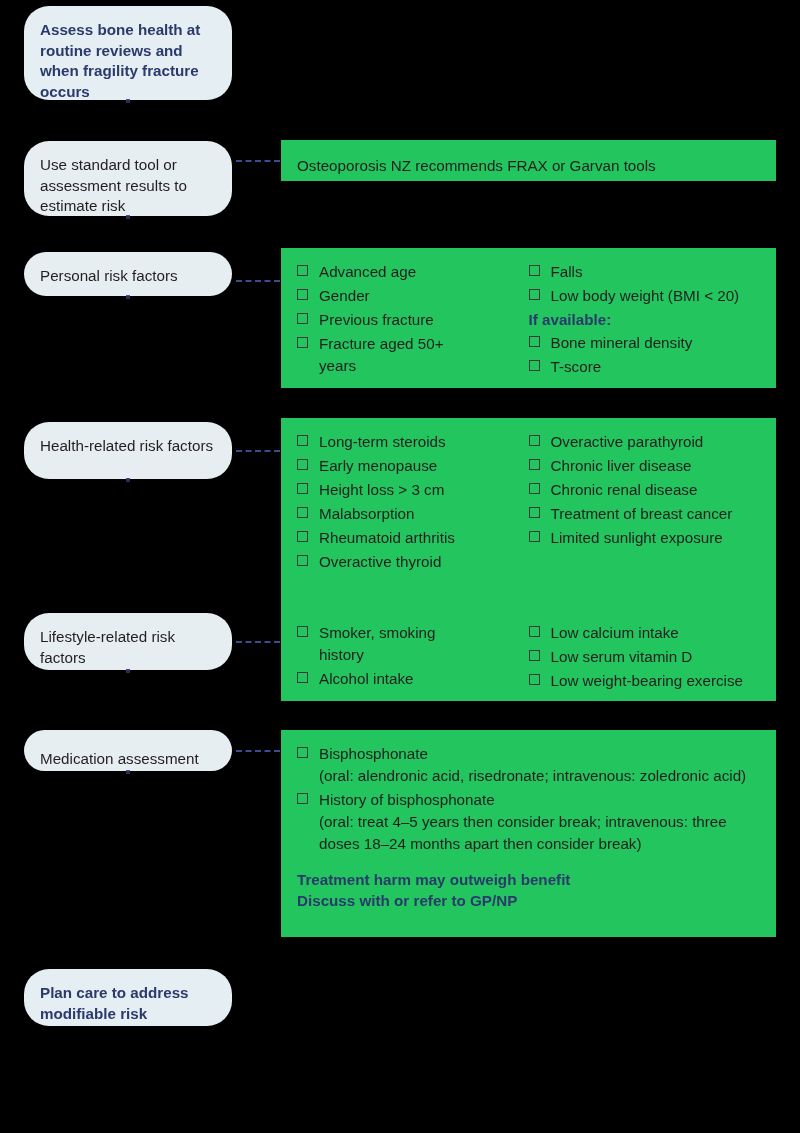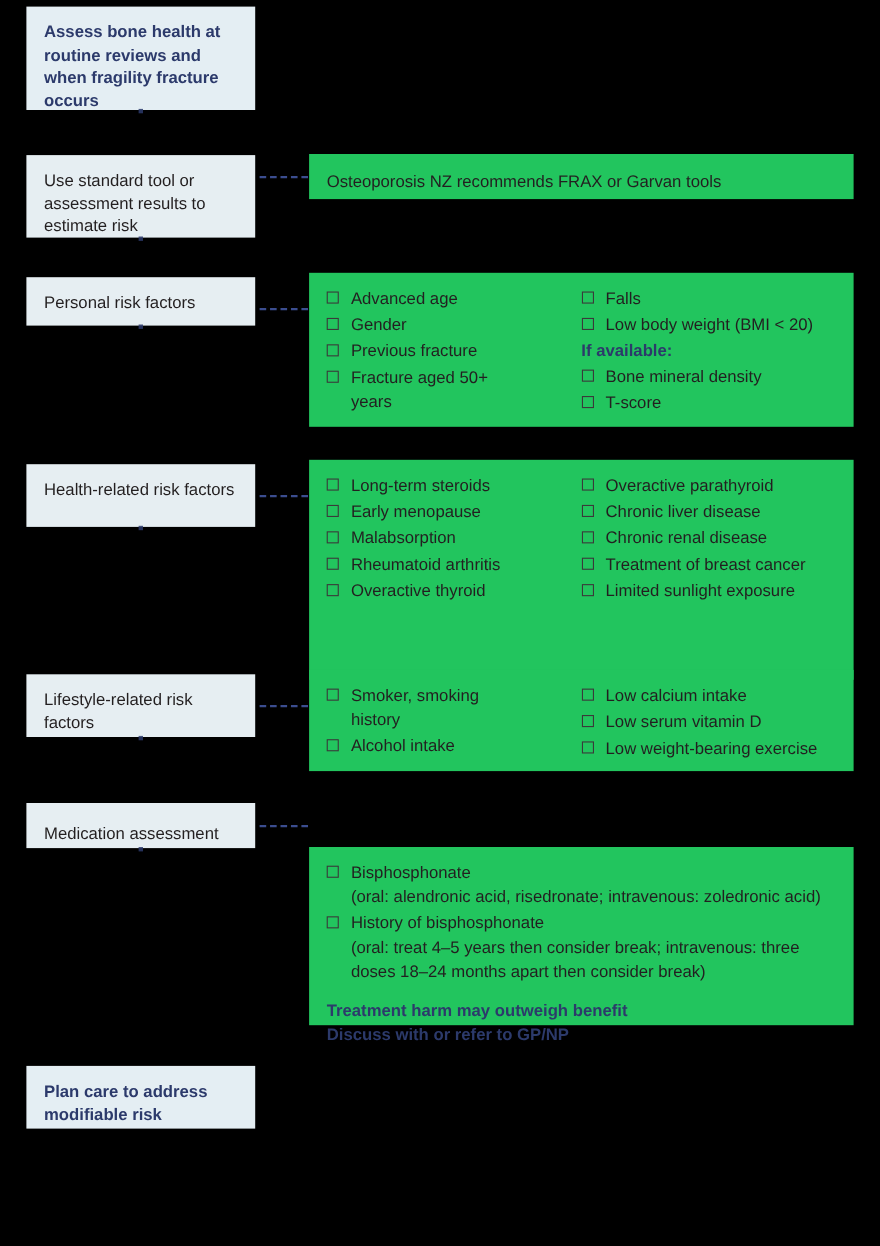--- a/index.html
+++ b/index.html
@@ -9,21 +9,21 @@
     color:#231f20;
   }
   .stage{position:absolute;left:0;top:0;width:800px;height:1133px;}
 
   
   .lbox{
     position:absolute;left:24px;width:208px;
     background:#e6eef2;
     box-sizing:border-box;
     padding:14px 16px 14px 16px;
-    font-size:15.2px;line-height:1.35;color:#231f20;
+    font-size:15.2px;line-height:1.35;color:#231f20;border-radius:25px;
   }
   .lbox.emph{background:#e4eef3;color:#2c3a6b;font-weight:bold;}
   .lbox .txt{display:block;}
   
   .tick{
     position:absolute;left:50%;transform:translateX(-50%);
     bottom:-3px;width:4px;height:4px;background:#2c3a6b;opacity:.85;
   }
 
   
@@ -119,20 +119,21 @@
     <span class="txt">Health-related risk factors</span>
     <span class="tick"></span>
   </div>
   <div class="dash" style="top:450px;"></div>
   <div class="rpanel" style="top:418px;height:200px;">
     <div class="cols">
       <div class="col">
         <ul class="cl">
           <li><span class="box"></span><span>Long-term steroids</span></li>
           <li><span class="box"></span><span>Early menopause</span></li>
+          <li><span class="box"></span><span>Height loss &gt; 3 cm</span></li>
           <li><span class="box"></span><span>Malabsorption</span></li>
           <li><span class="box"></span><span>Rheumatoid arthritis</span></li>
           <li><span class="box"></span><span>Overactive thyroid</span></li>
         </ul>
       </div>
       <div class="col">
         <ul class="cl">
           <li><span class="box"></span><span>Overactive parathyroid</span></li>
           <li><span class="box"></span><span>Chronic liver disease</span></li>
           <li><span class="box"></span><span>Chronic renal disease</span></li>
@@ -164,21 +165,21 @@
         </ul>
       </div>
     </div>
   </div>
 
   <div class="lbox" style="left:24px;top:730px;width:208px;height:41px;padding-top:19px;">
     <span class="txt">Medication assessment</span>
     <span class="tick"></span>
   </div>
   <div class="dash" style="top:750px;"></div>
-  <div class="rpanel" style="top:770px;height:162px;">
+  <div class="rpanel" style="top:730px;height:207px;">
     <div class="cols">
       <div class="col wide">
         <ul class="cl">
           <li>
             <span class="box"></span>
             <span>Bisphosphonate</span>
             <span class="detail">(oral: alendronic acid, risedronate; intravenous: zoledronic acid)</span>
           </li>
           <li>
             <span class="box"></span>

